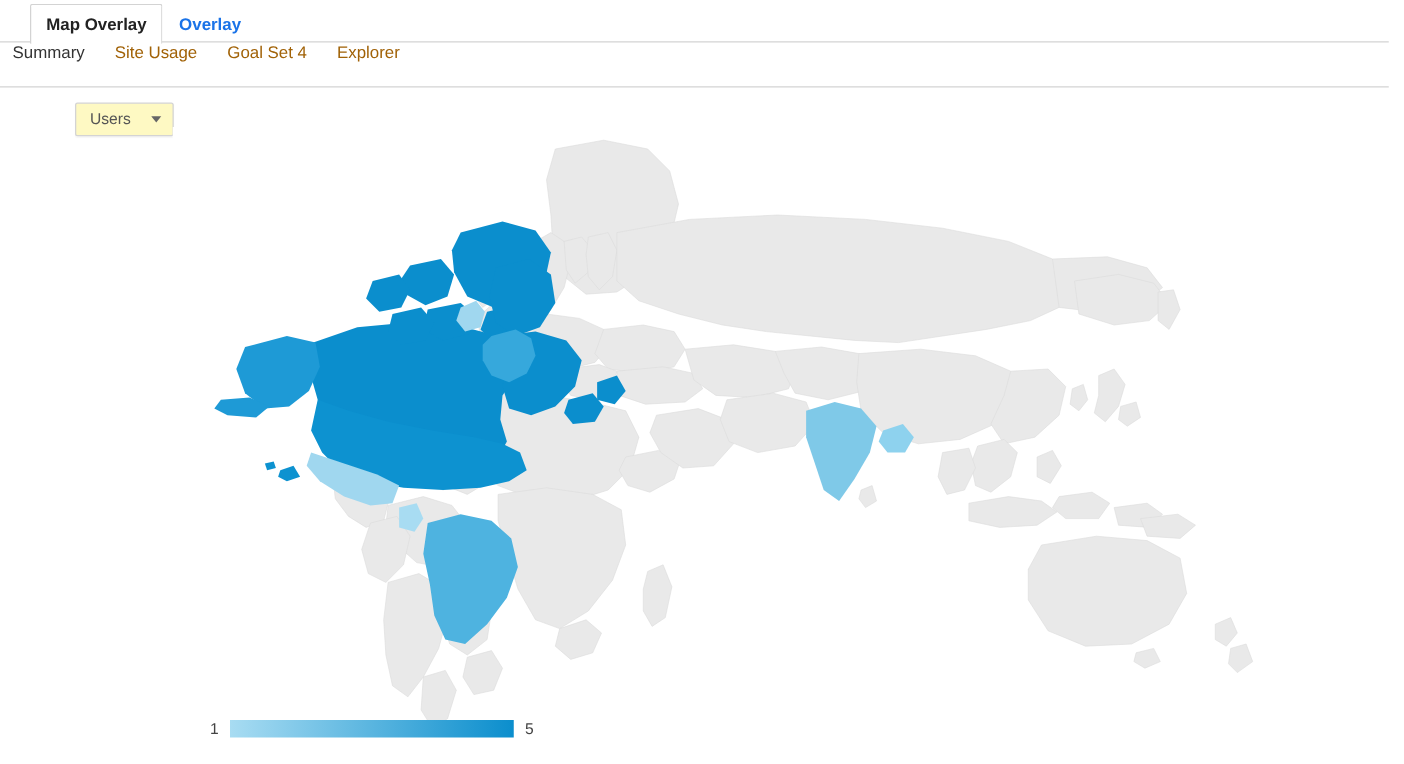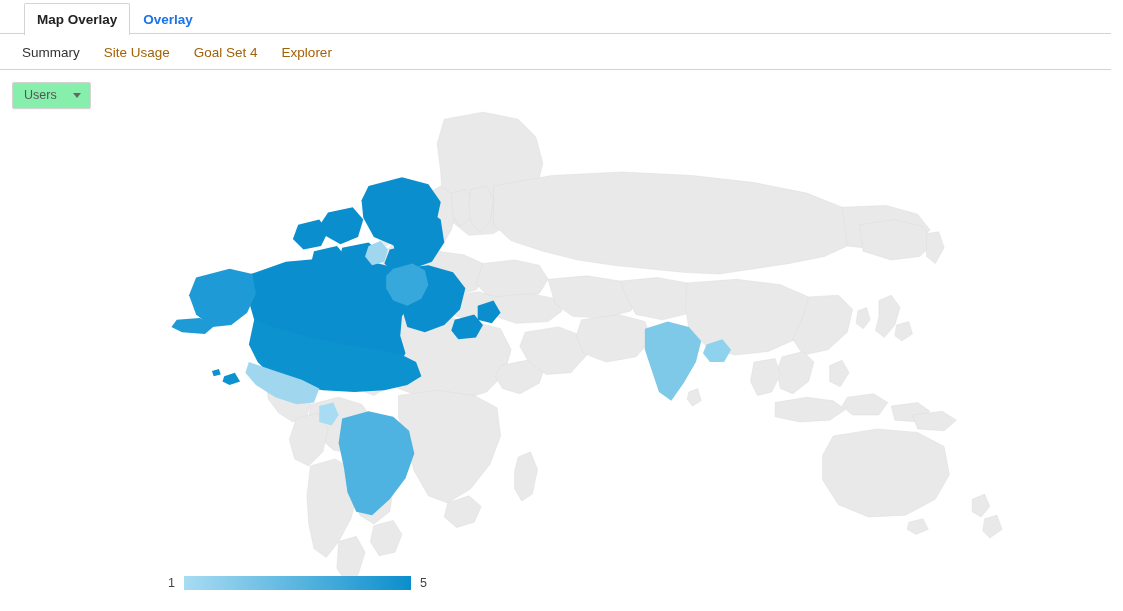--- a/index.html
+++ b/index.html
@@ -65,22 +65,22 @@
     font-weight: bold;
   }
 
   
   .subnav {
     position: relative;
     height: 36px;
     width: 1111px;
     box-sizing: border-box;
     display: flex;
-    align-items: center;
-    padding-left: 22px;
+    align-items: flex-start;
+    padding-left: 10px;
   }
   .subnav:after {
     content: "";
     position: absolute;
     left: 0;
     bottom: 0;
     width: 1111px;
     height: 1px;
     background: #d3d3d3;
   }
@@ -100,27 +100,28 @@
   .metric-row {
     padding: 12px 0 0 12px;
     height: 42px;
     box-sizing: border-box;
   }
   .metric-select {
     display: inline-flex;
     align-items: center;
     border: 1px solid #d4d4d4;
     border-radius: 2px;
-    background: #86efac;
+    background: #fef9c3;
     padding: 6px 9px 6px 11px;
     font-size: 12.5px;
     color: #555555;
     cursor: pointer;
     line-height: 1;
     box-shadow: 0 1px 1px rgba(0,0,0,0.04);
+    margin-left: 48px;
   }
   .metric-select .caret {
     margin-left: 16px;
     width: 0;
     height: 0;
     border-left: 4.5px solid transparent;
     border-right: 4.5px solid transparent;
     border-top: 5.5px solid #666666;
   }
 

